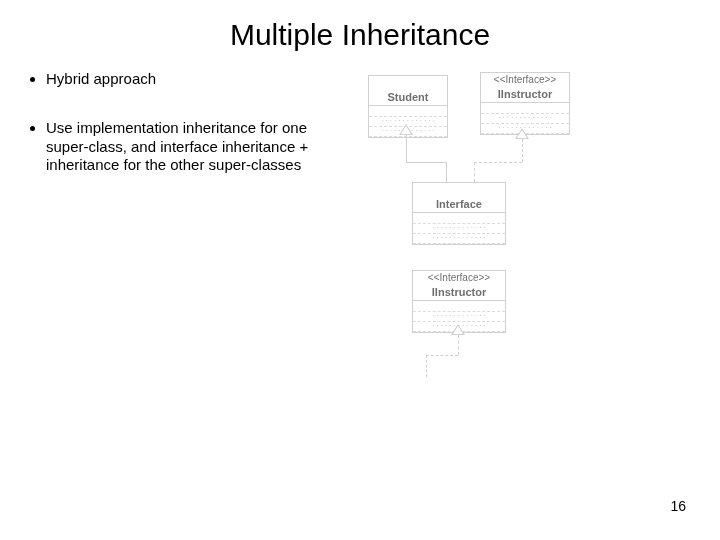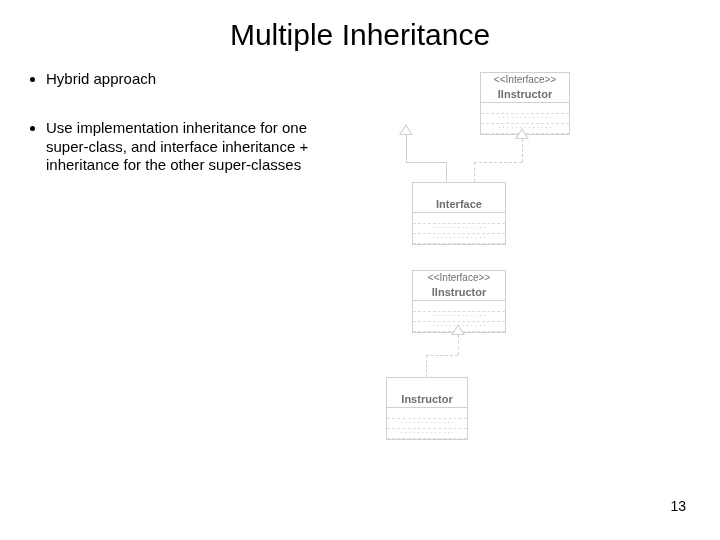--- a/index.html
+++ b/index.html
@@ -150,20 +150,27 @@
 
   <div class="bullets">
     <ul>
       <li>Hybrid approach</li>
       <li>Use implementation inheritance for one super-class, and interface inheritance + inheritance for the other super-classes</li>
     </ul>
   </div>
 
   <div class="diagram">
 
+    <div class="umlbox b-student">
+      <div class="stereo"></div>
+      <div class="name">Student</div>
+      <div class="sep"></div>
+      <div class="attrs">· · · · · · · · · · · · ·</div>
+      <div class="ops">· · · · · · · · · · · · ·</div>
+    </div>
 
     <div class="umlbox b-iinstr-top">
       <div class="stereo">&lt;&lt;Interface&gt;&gt;</div>
       <div class="name">IInstructor</div>
       <div class="sep"></div>
       <div class="attrs">· · · · · · · · · · · · ·</div>
       <div class="ops">· · · · · · · · · · · · ·</div>
     </div>
 
     <div class="umlbox b-phd">
@@ -175,41 +182,34 @@
     </div>
 
     <div class="umlbox b-iinstr-mid">
       <div class="stereo">&lt;&lt;Interface&gt;&gt;</div>
       <div class="name">IInstructor</div>
       <div class="sep"></div>
       <div class="attrs">· · · · · · · · · · · · ·</div>
       <div class="ops">· · · · · · · · · · · · ·</div>
     </div>
 
-    <div class="umlbox b-instr">
-      <div class="stereo"></div>
-      <div class="name">Instructor</div>
-      <div class="sep"></div>
-      <div class="attrs">· · · · · · · · · · · · ·</div>
-      <div class="ops">· · · · · · · · · · · · ·</div>
-    </div>
 
     <div class="tri" style="left:49px; top:52px;"></div>
 
     <div class="line-solid-v" style="left:56px; top:63px; height:27px;"></div>
     <div class="line-solid-h" style="left:56px; top:90px; width:40px;"></div>
     <div class="line-solid-v" style="left:96px; top:90px; height:20px;"></div>
 
     <div class="tri" style="left:165px; top:56px;"></div>
     <div class="line-dash-v" style="left:172px; top:67px; height:23px;"></div>
     <div class="line-dash-h" style="left:124px; top:90px; width:48px;"></div>
     <div class="line-dash-v" style="left:124px; top:90px; height:20px;"></div>
 
     <div class="tri" style="left:101px; top:252px;"></div>
     <div class="line-dash-v" style="left:108px; top:263px; height:20px;"></div>
     <div class="line-dash-h" style="left:76px; top:283px; width:32px;"></div>
     <div class="line-dash-v" style="left:76px; top:283px; height:22px;"></div>
 
   </div>
 
-  <div class="pagenum">13</div>
+  <div class="pagenum">16</div>
 
 </div>
 
 </body></html>

